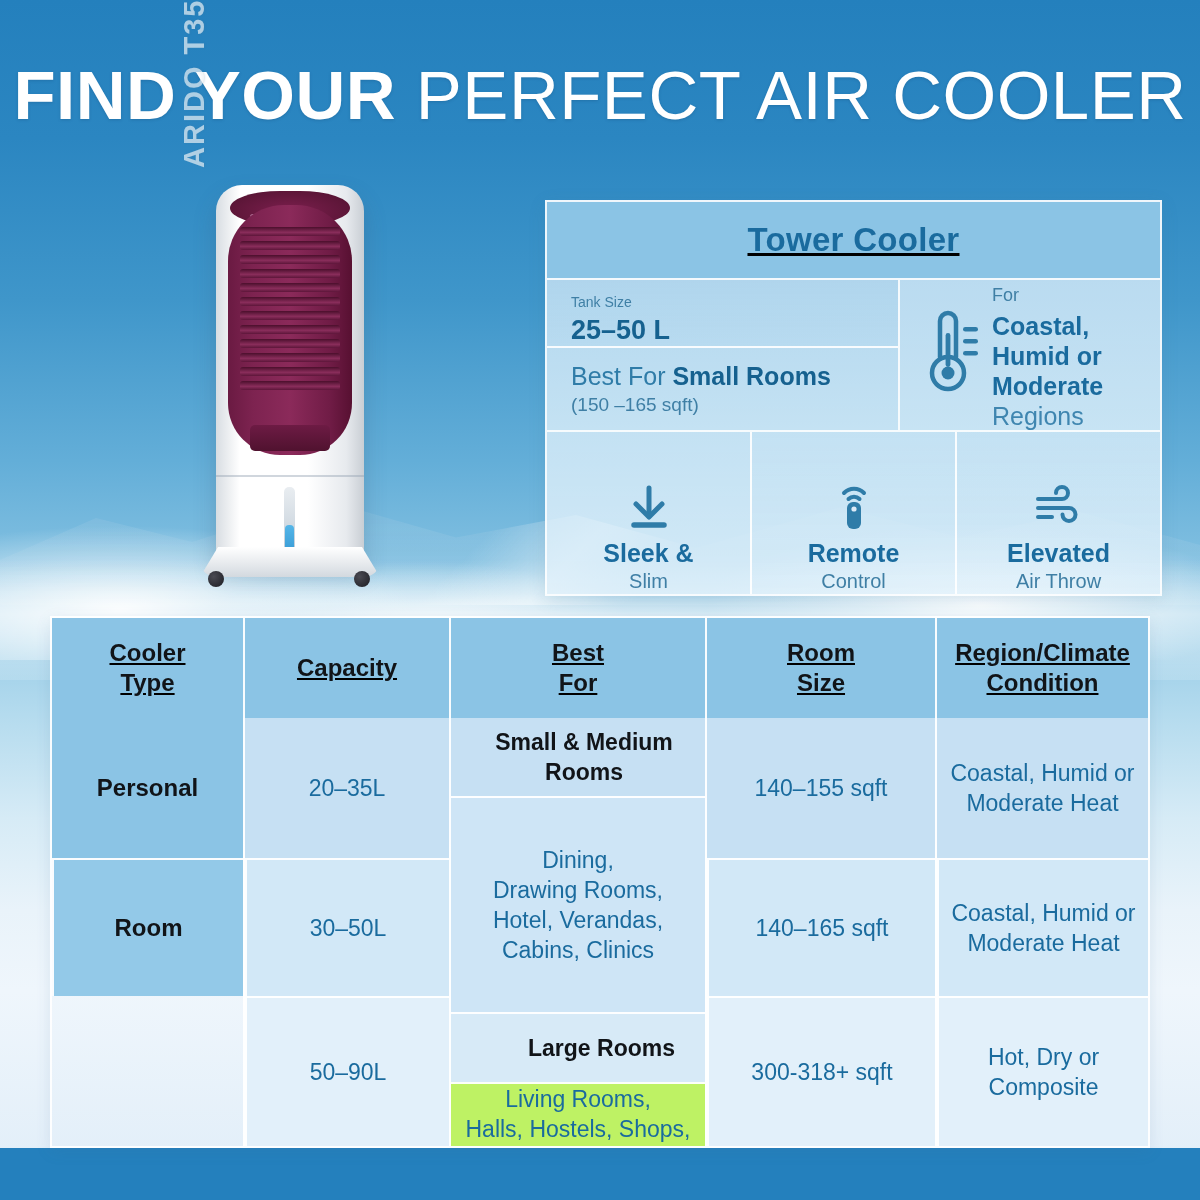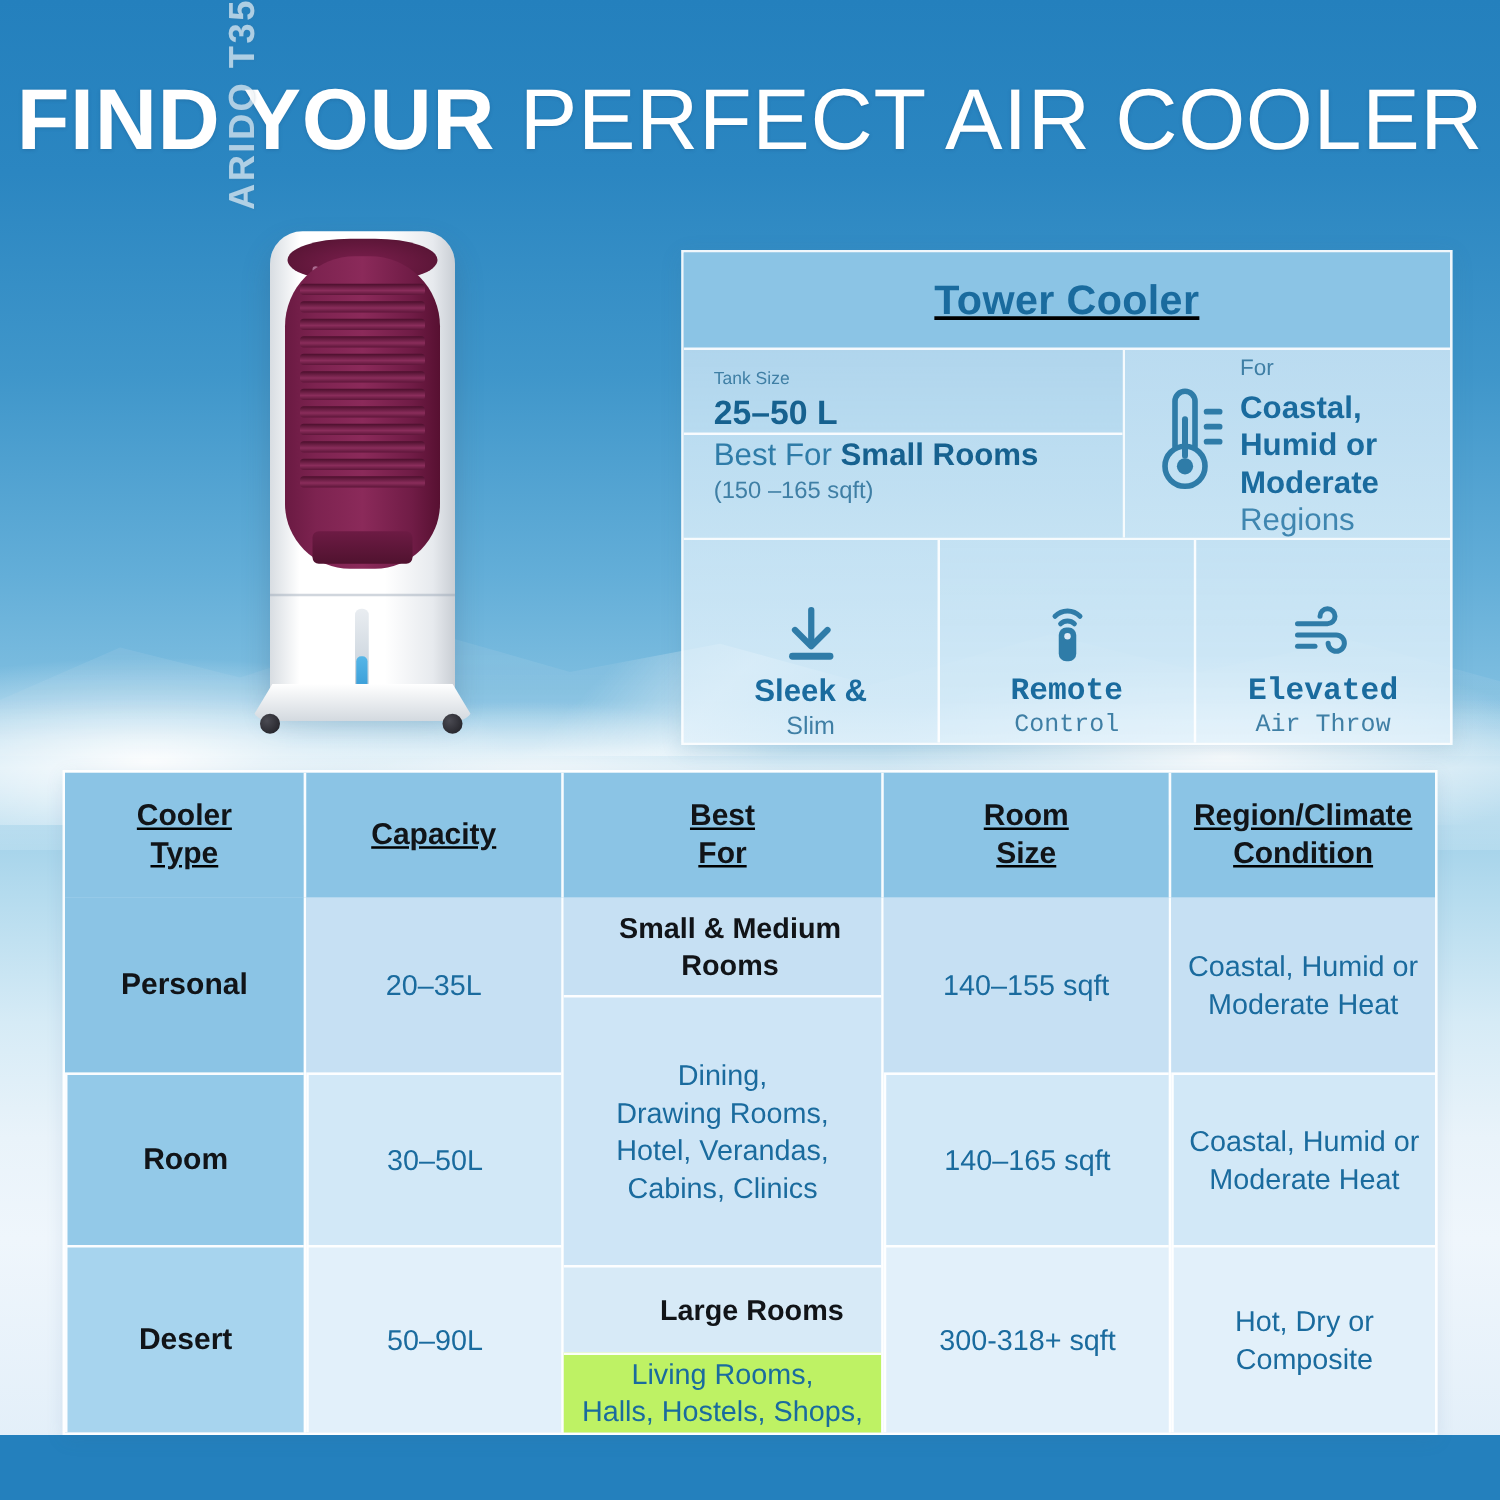--- a/index.html
+++ b/index.html
@@ -142,21 +142,21 @@
   #tower-mid { display:flex; height:150px; }
   #tower-mid-left { width:353px; border-right:2px solid rgba(255,255,255,.9); display:flex; flex-direction:column; }
   #tank-cell {
     height:68px; padding:10px 0 0 24px;
     background:linear-gradient(to bottom, rgba(186,219,240,.75), rgba(196,226,244,.7));
     border-bottom:2px solid rgba(255,255,255,.9);
   }
   #tank-label { font-size:14px; color:#3f7fa5; line-height:24px; }
   #tank-value { font-size:27px; font-weight:700; color:#16618f; line-height:32px; }
   #bestfor-cell {
-    flex:1; padding:0 0 0 24px;
+    flex:1; padding:12px 0 0 24px;
     background:linear-gradient(to bottom, rgba(200,228,245,.7), rgba(212,235,248,.65));
   }
   #bestfor-line { font-size:25px; color:#2f7ca8; line-height:32px; }
   #bestfor-line b { color:#16618f; font-weight:700; }
   #bestfor-sub { font-size:19px; color:#3f7fa5; line-height:26px; }
   #tower-mid-right {
     flex:1; display:flex; align-items:center; gap:12px; padding:6px 10px 6px 18px;
     background:linear-gradient(to bottom, rgba(203,229,246,.7), rgba(216,237,249,.66));
   }
   #thermo-icon { flex:0 0 auto; }
@@ -166,21 +166,21 @@
   #region-tail { font-size:25px; color:#3f86b0; display:block; }
 
   #tower-features {
     display:flex; height:calc(100% - 78px - 150px);
     border-top:2px solid rgba(255,255,255,.9);
   }
   .feature {
     flex:1; display:flex; flex-direction:column; align-items:center; justify-content:flex-end;
     background:linear-gradient(to bottom, rgba(214,236,249,.6), rgba(228,243,252,.55));
   }
-  .feature + .feature { border-left:2px solid rgba(255,255,255,.9);font-family:Liberation Mono, monospace; }
+  .feature + .feature { border-left:2px solid rgba(255,255,255,.9); }
   .feature-icon { height:62px; display:flex; align-items:center; justify-content:center; }
   .feature-main { font-size:25px; font-weight:700; color:#1a6b9e; line-height:30px; }
   .feature-sub { font-size:20px; color:#3f7fa5; line-height:26px; }
 
   
   #table {
     position:absolute; left:50px; top:616px; width:1100px; height:532px;
     border:2px solid rgba(255,255,255,.9);
     box-shadow:0 4px 14px rgba(60,110,150,.12);
     overflow:hidden;
@@ -362,23 +362,20 @@
 
   <div style="display:flex;position:relative;">
 
     <div style="width:191px;">
       <div class="tcell type-cell c0 fill" style="height:140px;background:#8bc4e5;">
         <span>Personal</span>
       </div>
       <div class="tcell type-cell c0" style="height:138px;background:#93c9e8;border-top:2px solid rgba(255,255,255,.95);">
         <span>Room</span>
       </div>
-      <div class="tcell type-cell c0" style="height:150px;background:#a7d4ee;border-top:2px solid rgba(255,255,255,.95);">
-        <span>Desert</span>
-      </div>
     </div>
 
     <div style="width:206px;border-left:2px solid rgba(255,255,255,.95);">
       <div class="tcell val-cell" style="height:140px;background:#c6e0f3;">
         <span>20–35L</span>
       </div>
       <div class="tcell val-cell" style="height:138px;background:#d2e8f7;border-top:2px solid rgba(255,255,255,.95);">
         <span>30–50L</span>
       </div>
       <div class="tcell val-cell" style="height:150px;background:#e2f0fa;border-top:2px solid rgba(255,255,255,.95);">

